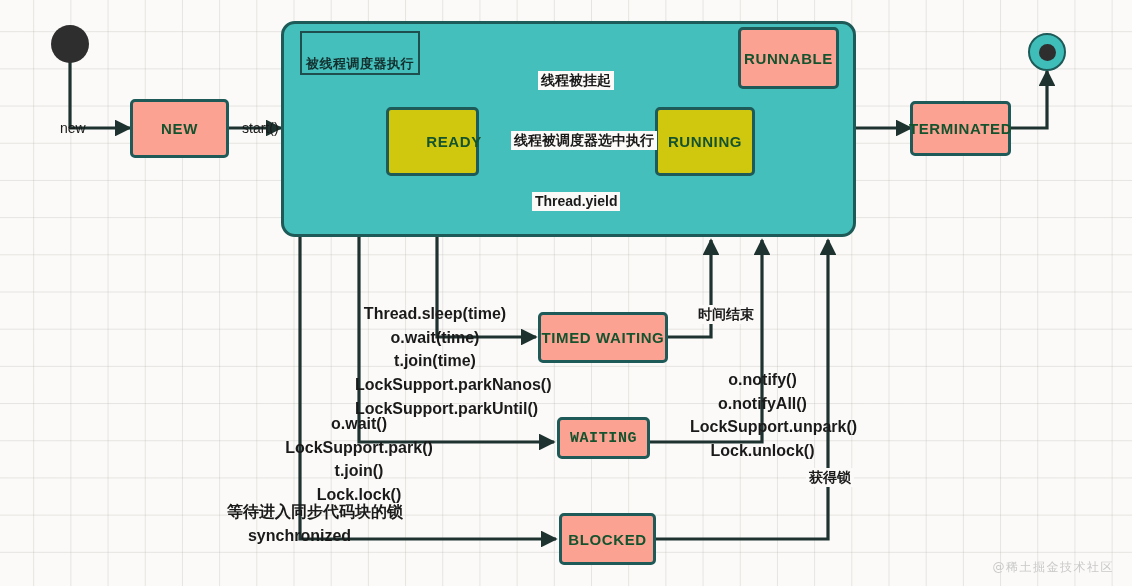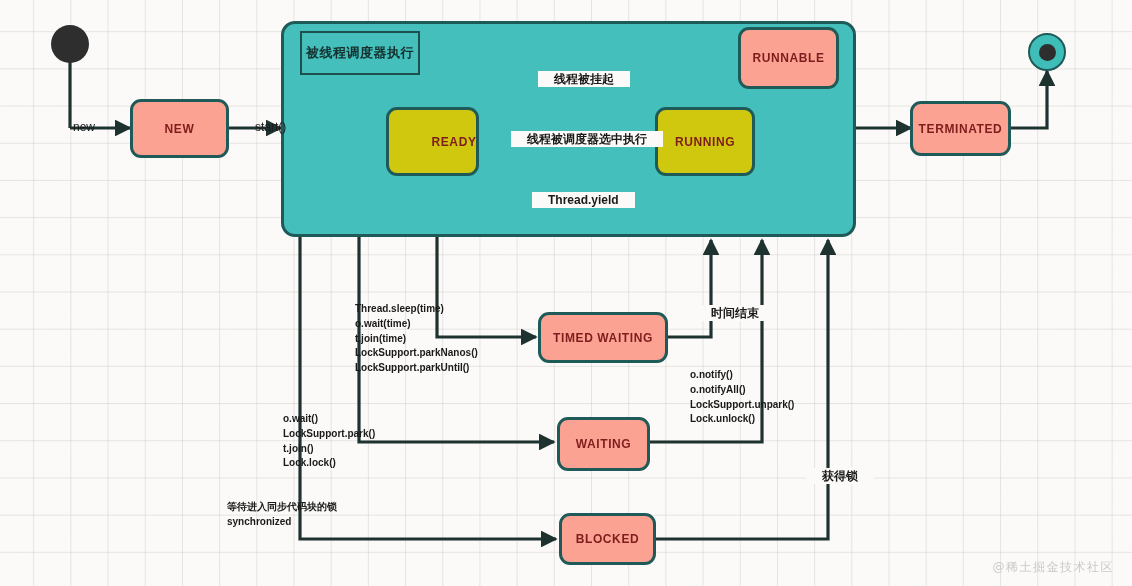--- a/index.html
+++ b/index.html
@@ -26,25 +26,25 @@
     width: 1132px;
     height: 586px;
   }
   .node {
     position: absolute;
     box-sizing: border-box;
     display: flex;
     align-items: center;
     justify-content: center;
     border: 3px solid #1e5a58;
-    border-radius: 11px;
-    font-size: 12px;
+    border-radius: 5px;
+    font-size: 15px;
     font-weight: bold;
     letter-spacing: 0.6px;
-    color: #7f1d1d;
+    color: #14532d;
     text-align: center;
   }
   .node.salmon { background: #fca293; }
   .node.olive  { background: #cfc80e; }
 
   .container-box {
     position: absolute;
     box-sizing: border-box;
     background: #44bfbb;
     border: 3px solid #1e5a58;
@@ -58,37 +58,38 @@
     display: flex;
     align-items: center;
     justify-content: center;
     font-size: 13px;
     font-weight: bold;
     color: #13302f;
     letter-spacing: 0.5px;
   }
   .edge-label {
     position: absolute;
-    font-size: 12px;
+    font-size: 14px;
     font-weight: bold;
     color: #1a1a1a;
     white-space: nowrap;
     background: #fbfaf8;
-    padding: 0 16px;
+    padding: 0 3px;
     line-height: 1.35;
   }
   .edge-label.plain { background: transparent; font-weight: normal; }
   .edge-label.cjk { font-weight: bold; }
   .multiline {
     position: absolute;
-    font-size: 10px;
+    font-size: 16px;
     font-weight: bold;
     color: #1a1a1a;
     white-space: nowrap;
     line-height: 1.48;
+    text-align: center;
   }
   .multiline .cjk-line { font-weight: bold; }
   .watermark {
     position: absolute;
     right: 18px;
     bottom: 10px;
     font-size: 12px;
     color: #c9c9c9;
     letter-spacing: 1.5px;
     font-family: "DejaVu Sans", sans-serif;
@@ -157,21 +158,21 @@
       <path d="M 656 539 L 828 539 L 828 240" marker-end="url(#arrow)"></path>
     </g>
   </svg>
 
   <div class="start-dot" style="left:51px; top:25px; width:38px; height:38px;"></div>
   <div class="end-dot-outer" style="left:1028px; top:33px; width:38px; height:38px;">
     <div class="end-dot-inner"></div>
   </div>
 
   <div class="container-box" style="left:281px; top:21px; width:575px; height:216px;"></div>
-  <div class="inner-label-box" style="left:300px; top:31px; width:120px; height:44px;">
+  <div class="inner-label-box" style="left:300px; top:31px; width:120px; height:44px;align-items:flex-end;">
     <span>被线程调度器执行</span>
   </div>
 
   <div class="node salmon" style="left:130px; top:99px; width:99px; height:59px;">
     <span>NEW</span>
   </div>
 
   <div class="node salmon" style="left:738px; top:27px; width:101px; height:62px;">
     <span>RUNNABLE</span>
   </div>
@@ -185,21 +186,21 @@
   </div>
 
   <div class="node salmon" style="left:910px; top:101px; width:101px; height:55px;">
     <span>TERMINATED</span>
   </div>
 
   <div class="node salmon" style="left:538px; top:312px; width:130px; height:51px;">
     <span>TIMED WAITING</span>
   </div>
 
-  <div class="node salmon" style="left:557px; top:417px; width:93px; height:54px;">
+  <div class="node salmon" style="left:557px; top:417px; width:93px; height:42px;font-family:Liberation Mono, monospace;">
     <span>WAITING</span>
   </div>
 
   <div class="node salmon" style="left:559px; top:513px; width:97px; height:52px;">
     <span>BLOCKED</span>
   </div>
 
   <div class="edge-label plain" style="left:57px; top:119px;">new</div>
 
   <div class="edge-label plain" style="left:239px; top:119px;">start()</div>

